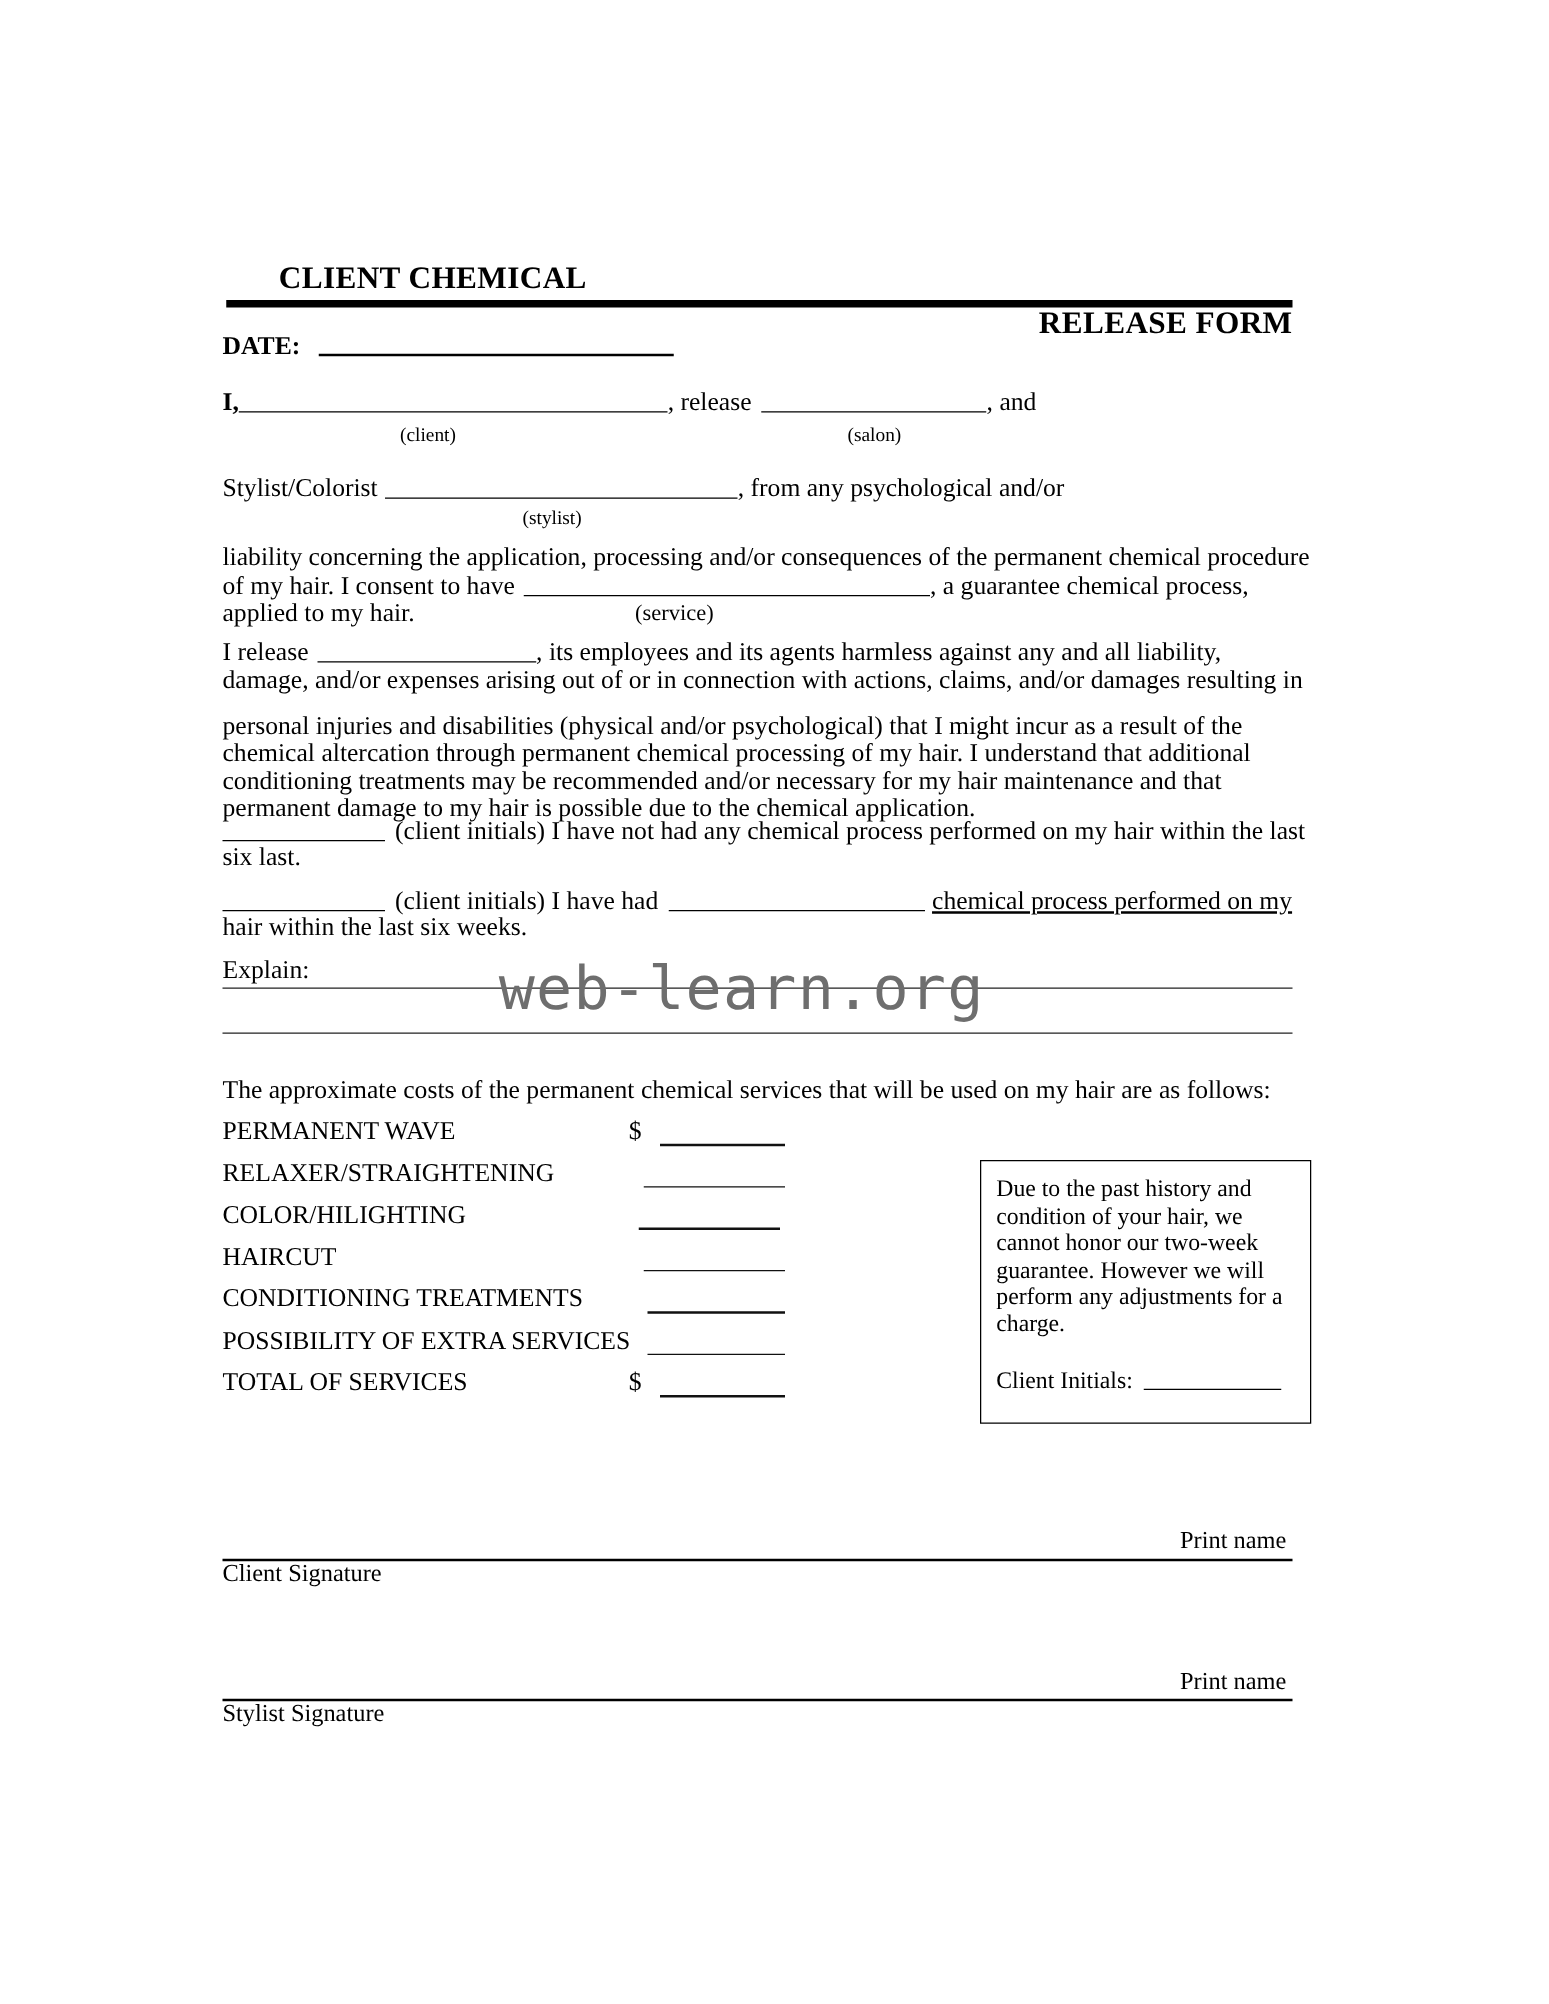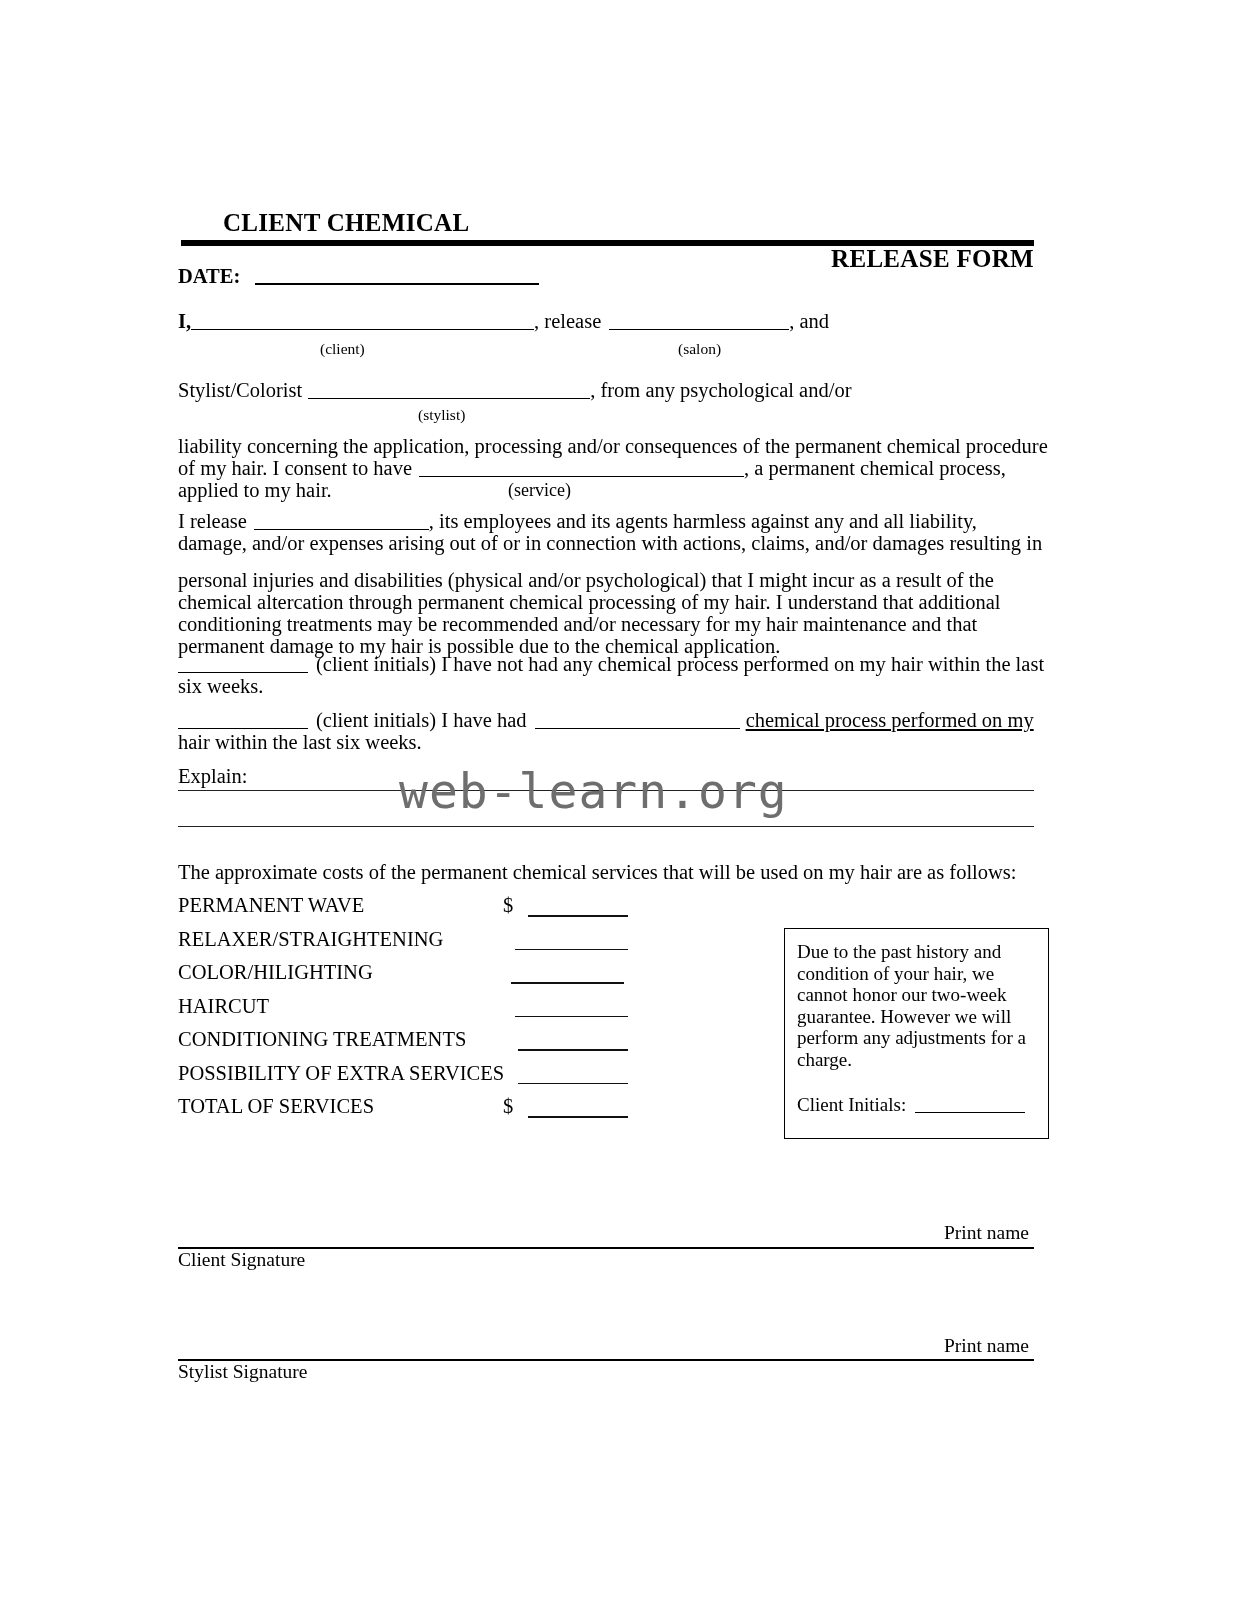--- a/index.html
+++ b/index.html
@@ -201,41 +201,41 @@
   <span class="small-label" style="left:678px; top:340px;">(salon)</span>
 
   <div class="bodytext" style="left:178px; top:379px;">
     <span>Stylist/Colorist</span><span class="rule" style="width:282px; margin-left:6px;"></span><span>, from any psychological and/or</span>
   </div>
   <span class="small-label" style="left:402px; top:406px;margin-left:16px;">(stylist)</span>
 
   <div class="para" style="left:178px; top:435px; width:860px;">
     <div class="bodytext" style="position:relative; left:0; top:0;">liability concerning the application, processing and/or consequences of the permanent chemical procedure</div>
     <div class="bodytext" style="position:relative; left:0; top:0;">
-      <span>of my hair.  I consent to have</span><span class="rule" style="width:325px; margin-left:7px;"></span><span>, a permanent chemical process,</span>
+      <span>of my hair.  I consent to have</span><span class="rule" style="width:325px; margin-left:7px;"></span><span>, a guarantee chemical process,</span>
     </div>
     <div class="bodytext" style="position:relative; left:0; top:0;">applied to my hair.</div>
   </div>
   <span class="small-label" style="left:508px; top:480px; font-size:18px;">(service)</span>
 
   <div class="para" style="left:178px; top:510px; width:860px;">
     <div class="bodytext" style="position:relative;">
       <span>I release</span><span class="rule" style="width:175px; margin-left:7px;"></span><span>, its employees and its agents harmless against any and all liability,</span>
     </div>
     <div class="bodytext" style="position:relative;">damage, and/or expenses arising out of or in connection with actions, claims, and/or damages resulting in</div>
     <div class="bodytext" style="position:relative;margin-top:15px;">personal injuries and disabilities (physical and/or psychological) that I might incur as a result of the</div>
     <div class="bodytext" style="position:relative;">chemical altercation through permanent chemical processing of my hair.  I understand that additional</div>
     <div class="bodytext" style="position:relative;">conditioning treatments may be recommended and/or necessary for my hair maintenance and that</div>
     <div class="bodytext" style="position:relative;">permanent damage to my hair is possible due to the chemical application.</div>
   </div>
 
   <div class="bodytext" style="left:178px; top:653px;">
     <span class="rule" style="width:130px;"></span><span style="margin-left:8px;">(client initials) I have not had any chemical process performed on my hair within the last</span>
   </div>
-  <div class="bodytext" style="left:178px; top:675px;">six weeks.</div>
+  <div class="bodytext" style="left:178px; top:675px;">six last.</div>
 
   <div class="bodytext" style="left:178px; top:709px;">
     <span class="rule" style="width:130px;"></span><span style="margin-left:8px;">(client initials) I have had</span><span class="rule" style="width:205px; margin-left:8px;"></span><span style="margin-left:6px;text-decoration:underline;">chemical process performed on my</span>
   </div>
   <div class="bodytext" style="left:178px; top:731px;">hair within the last six weeks.</div>
 
   <div class="bodytext" style="left:178px; top:765px;">Explain:</div>
   <div class="hrule thin" style="left:178px; top:790px; width:856px;"></div>
   <div class="hrule thin" style="left:178px; top:826px; width:856px;"></div>
 

